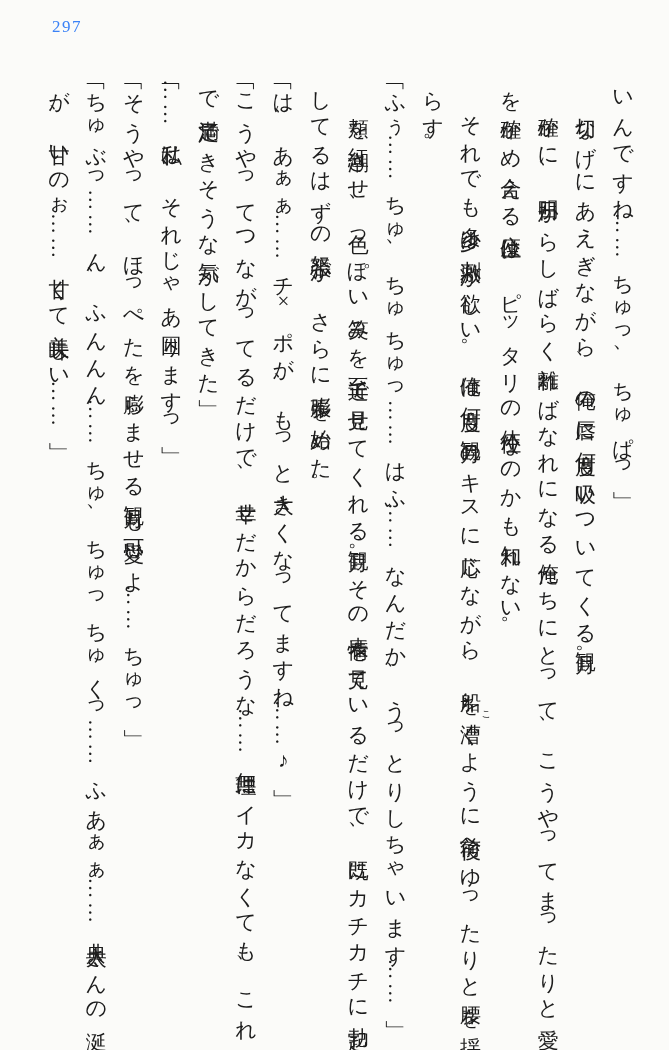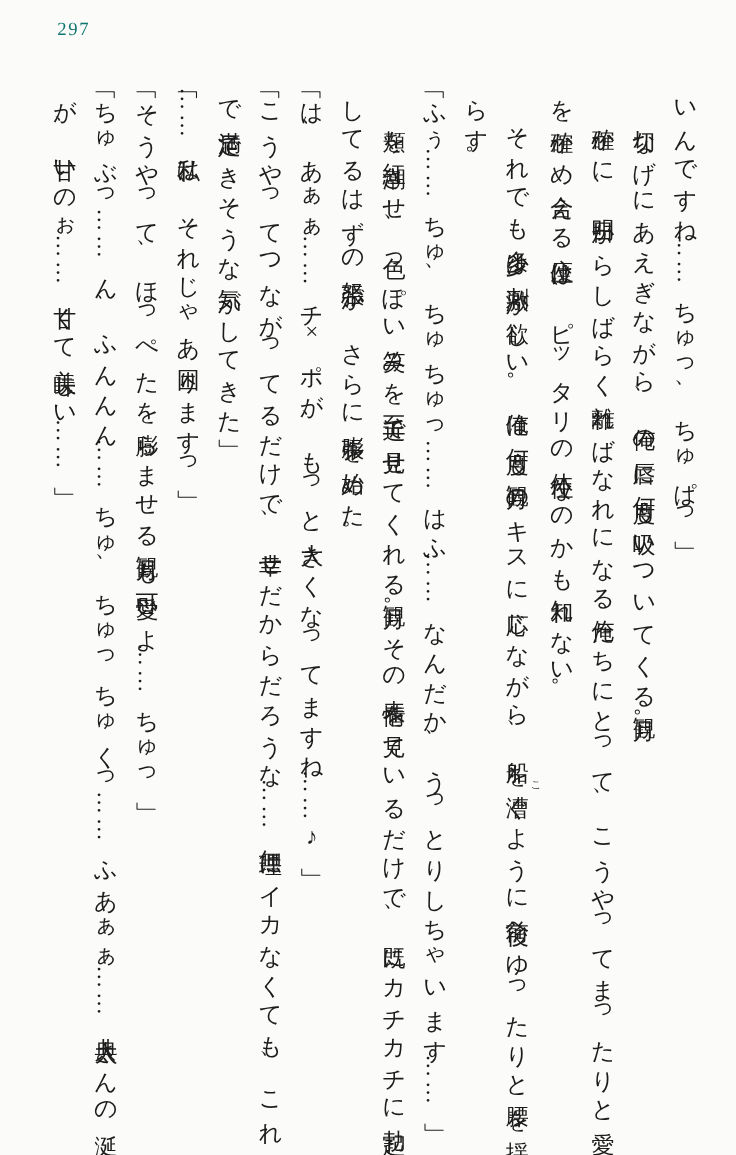--- a/index.html
+++ b/index.html
@@ -9,21 +9,21 @@
     color: #1c1c1c;
     font-family: "Liberation Serif", "DejaVu Serif", serif;
     position: relative;
     overflow: hidden;
   }
   .page-number {
     position: absolute;
     top: 17px; left: 52px;
     font-size: 17px;
     letter-spacing: 1.5px;
-    color: #0f766e;
+    color: #3b82f6;
   }
   .text-block {
     position: absolute;
     top: 76px; right: 28px;
     width: 606px; height: 960px;
     writing-mode: vertical-rl;
     -webkit-writing-mode: vertical-rl;
     text-orientation: mixed;
     font-size: 21px;
     line-height: 37.4px;      

